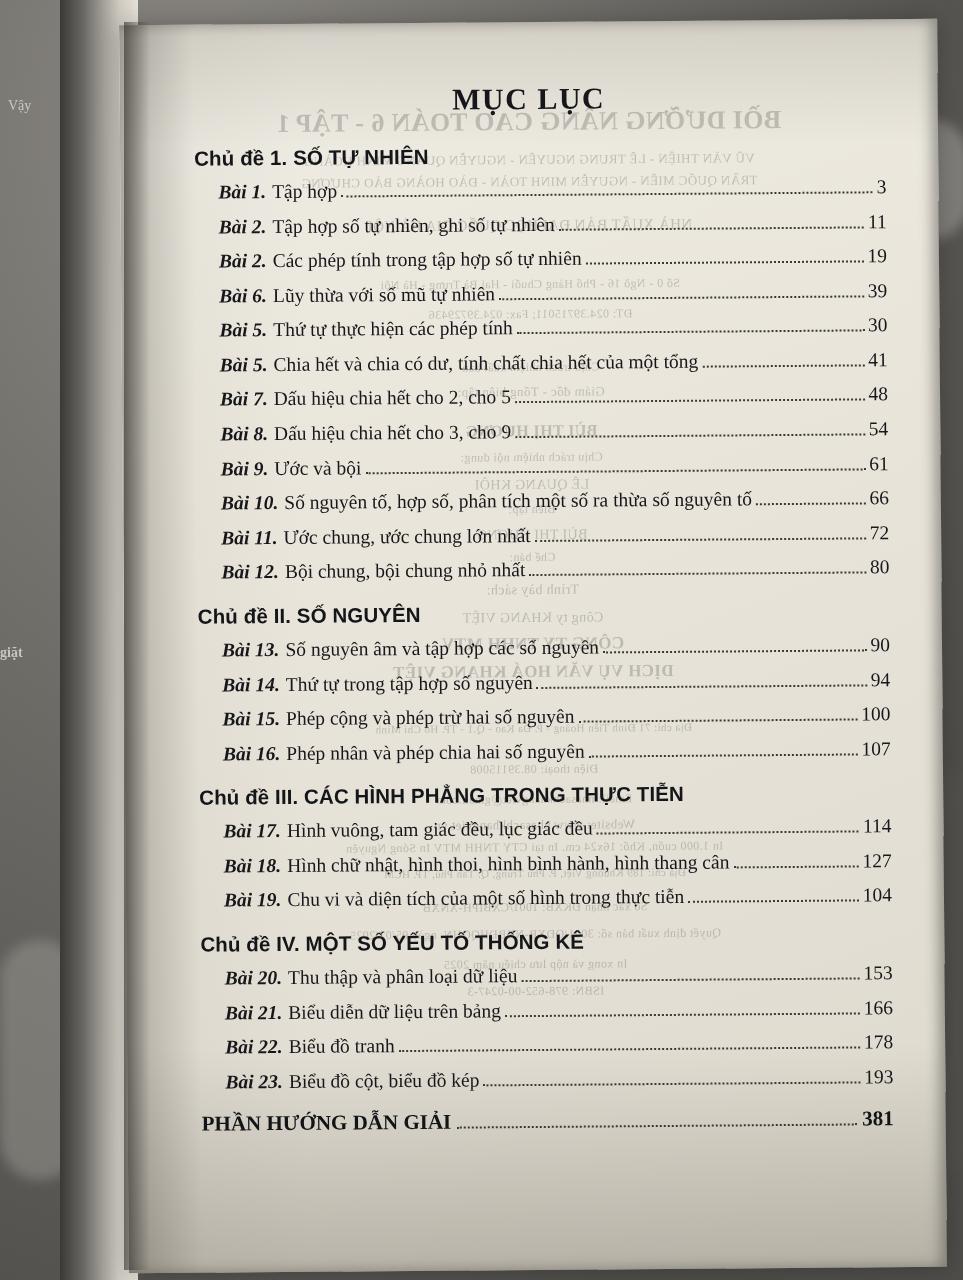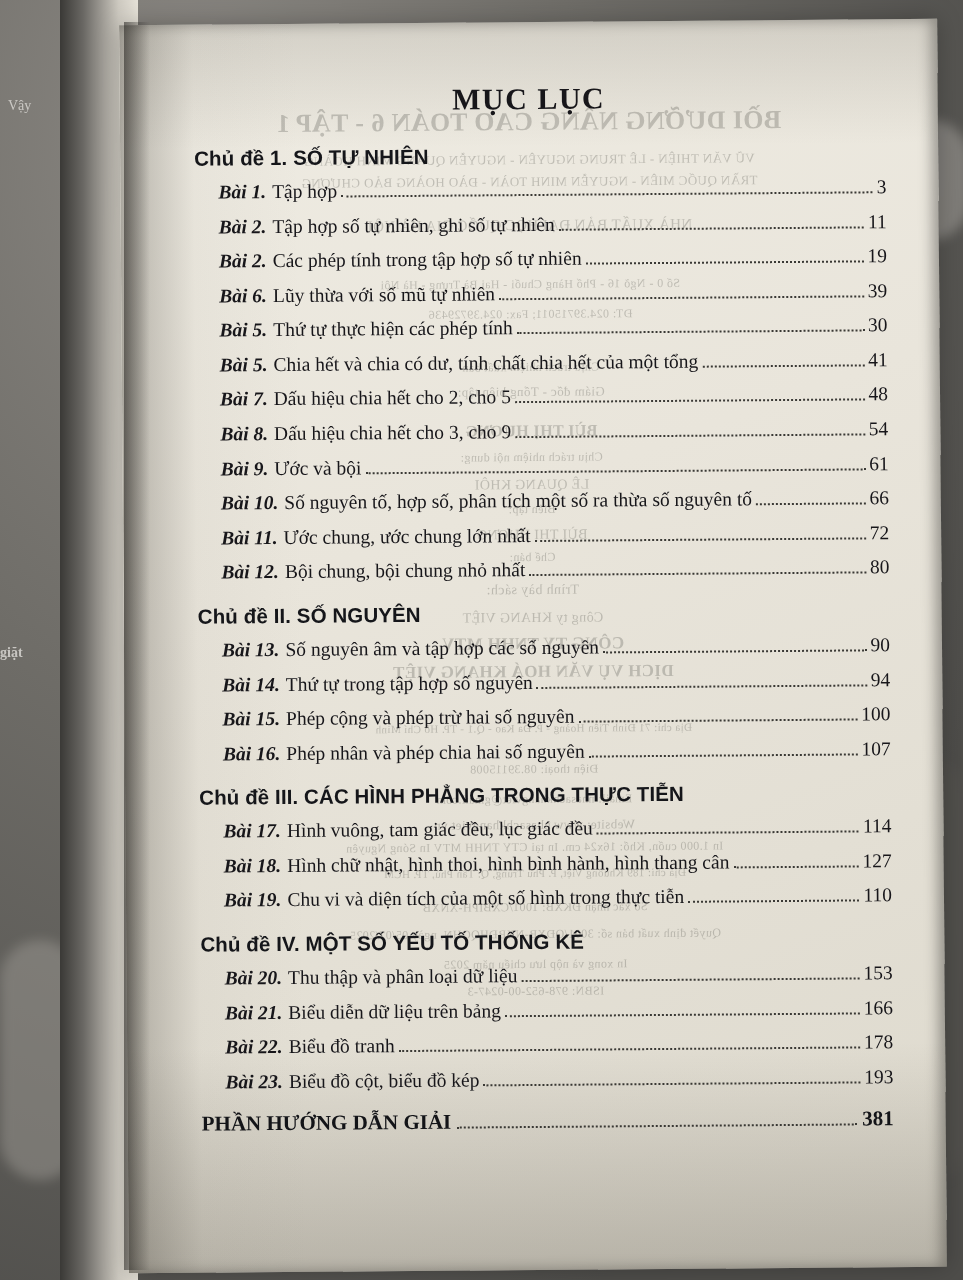--- a/index.html
+++ b/index.html
@@ -326,21 +326,21 @@
         <div class="entry">
           <span class="bai">Bài 18.</span>
           <span class="name">Hình chữ nhật, hình thoi, hình bình hành, hình thang cân</span>
           <span class="dots"></span>
           <span class="pg">127</span>
         </div>
         <div class="entry">
           <span class="bai">Bài 19.</span>
           <span class="name">Chu vi và diện tích của một số hình trong thực tiễn</span>
           <span class="dots"></span>
-          <span class="pg">110</span>
+          <span class="pg">104</span>
         </div>
         <div class="chu-de">Chủ đề IV. MỘT SỐ YẾU TỐ THỐNG KÊ</div>
         <div class="entry">
           <span class="bai">Bài 20.</span>
           <span class="name">Thu thập và phân loại dữ liệu</span>
           <span class="dots"></span>
           <span class="pg">153</span>
         </div>
         <div class="entry">
           <span class="bai">Bài 21.</span>

